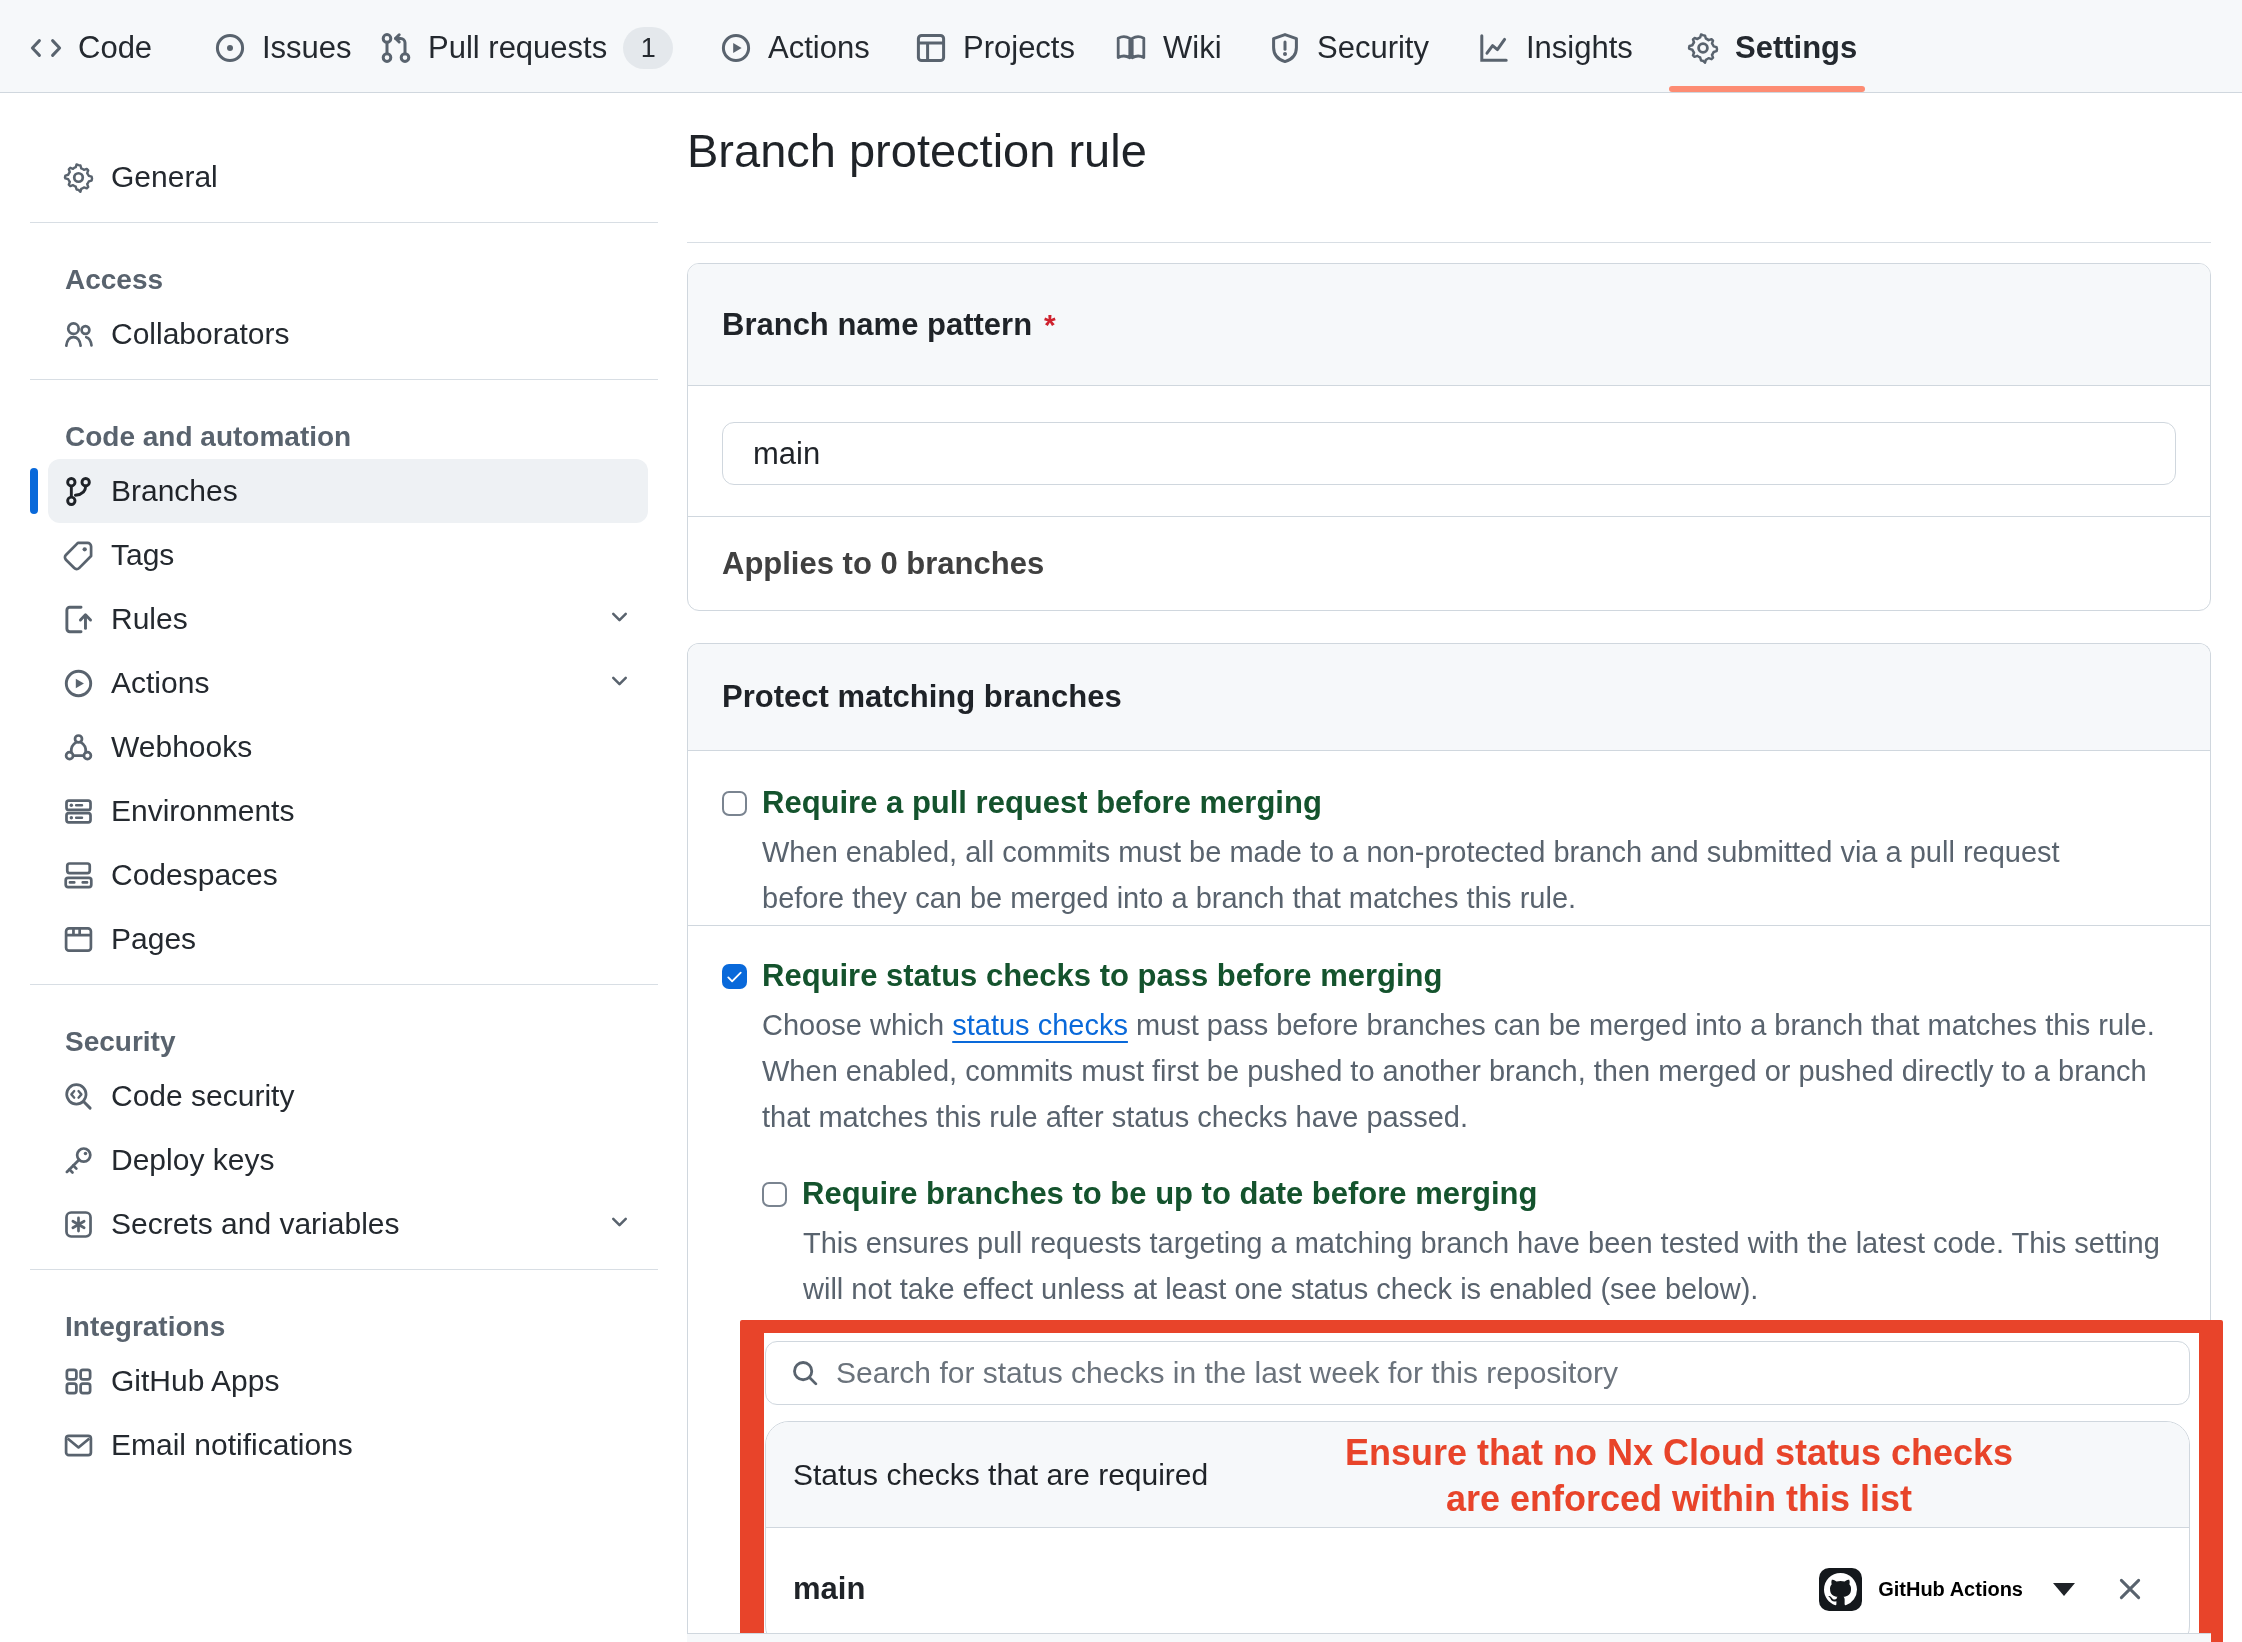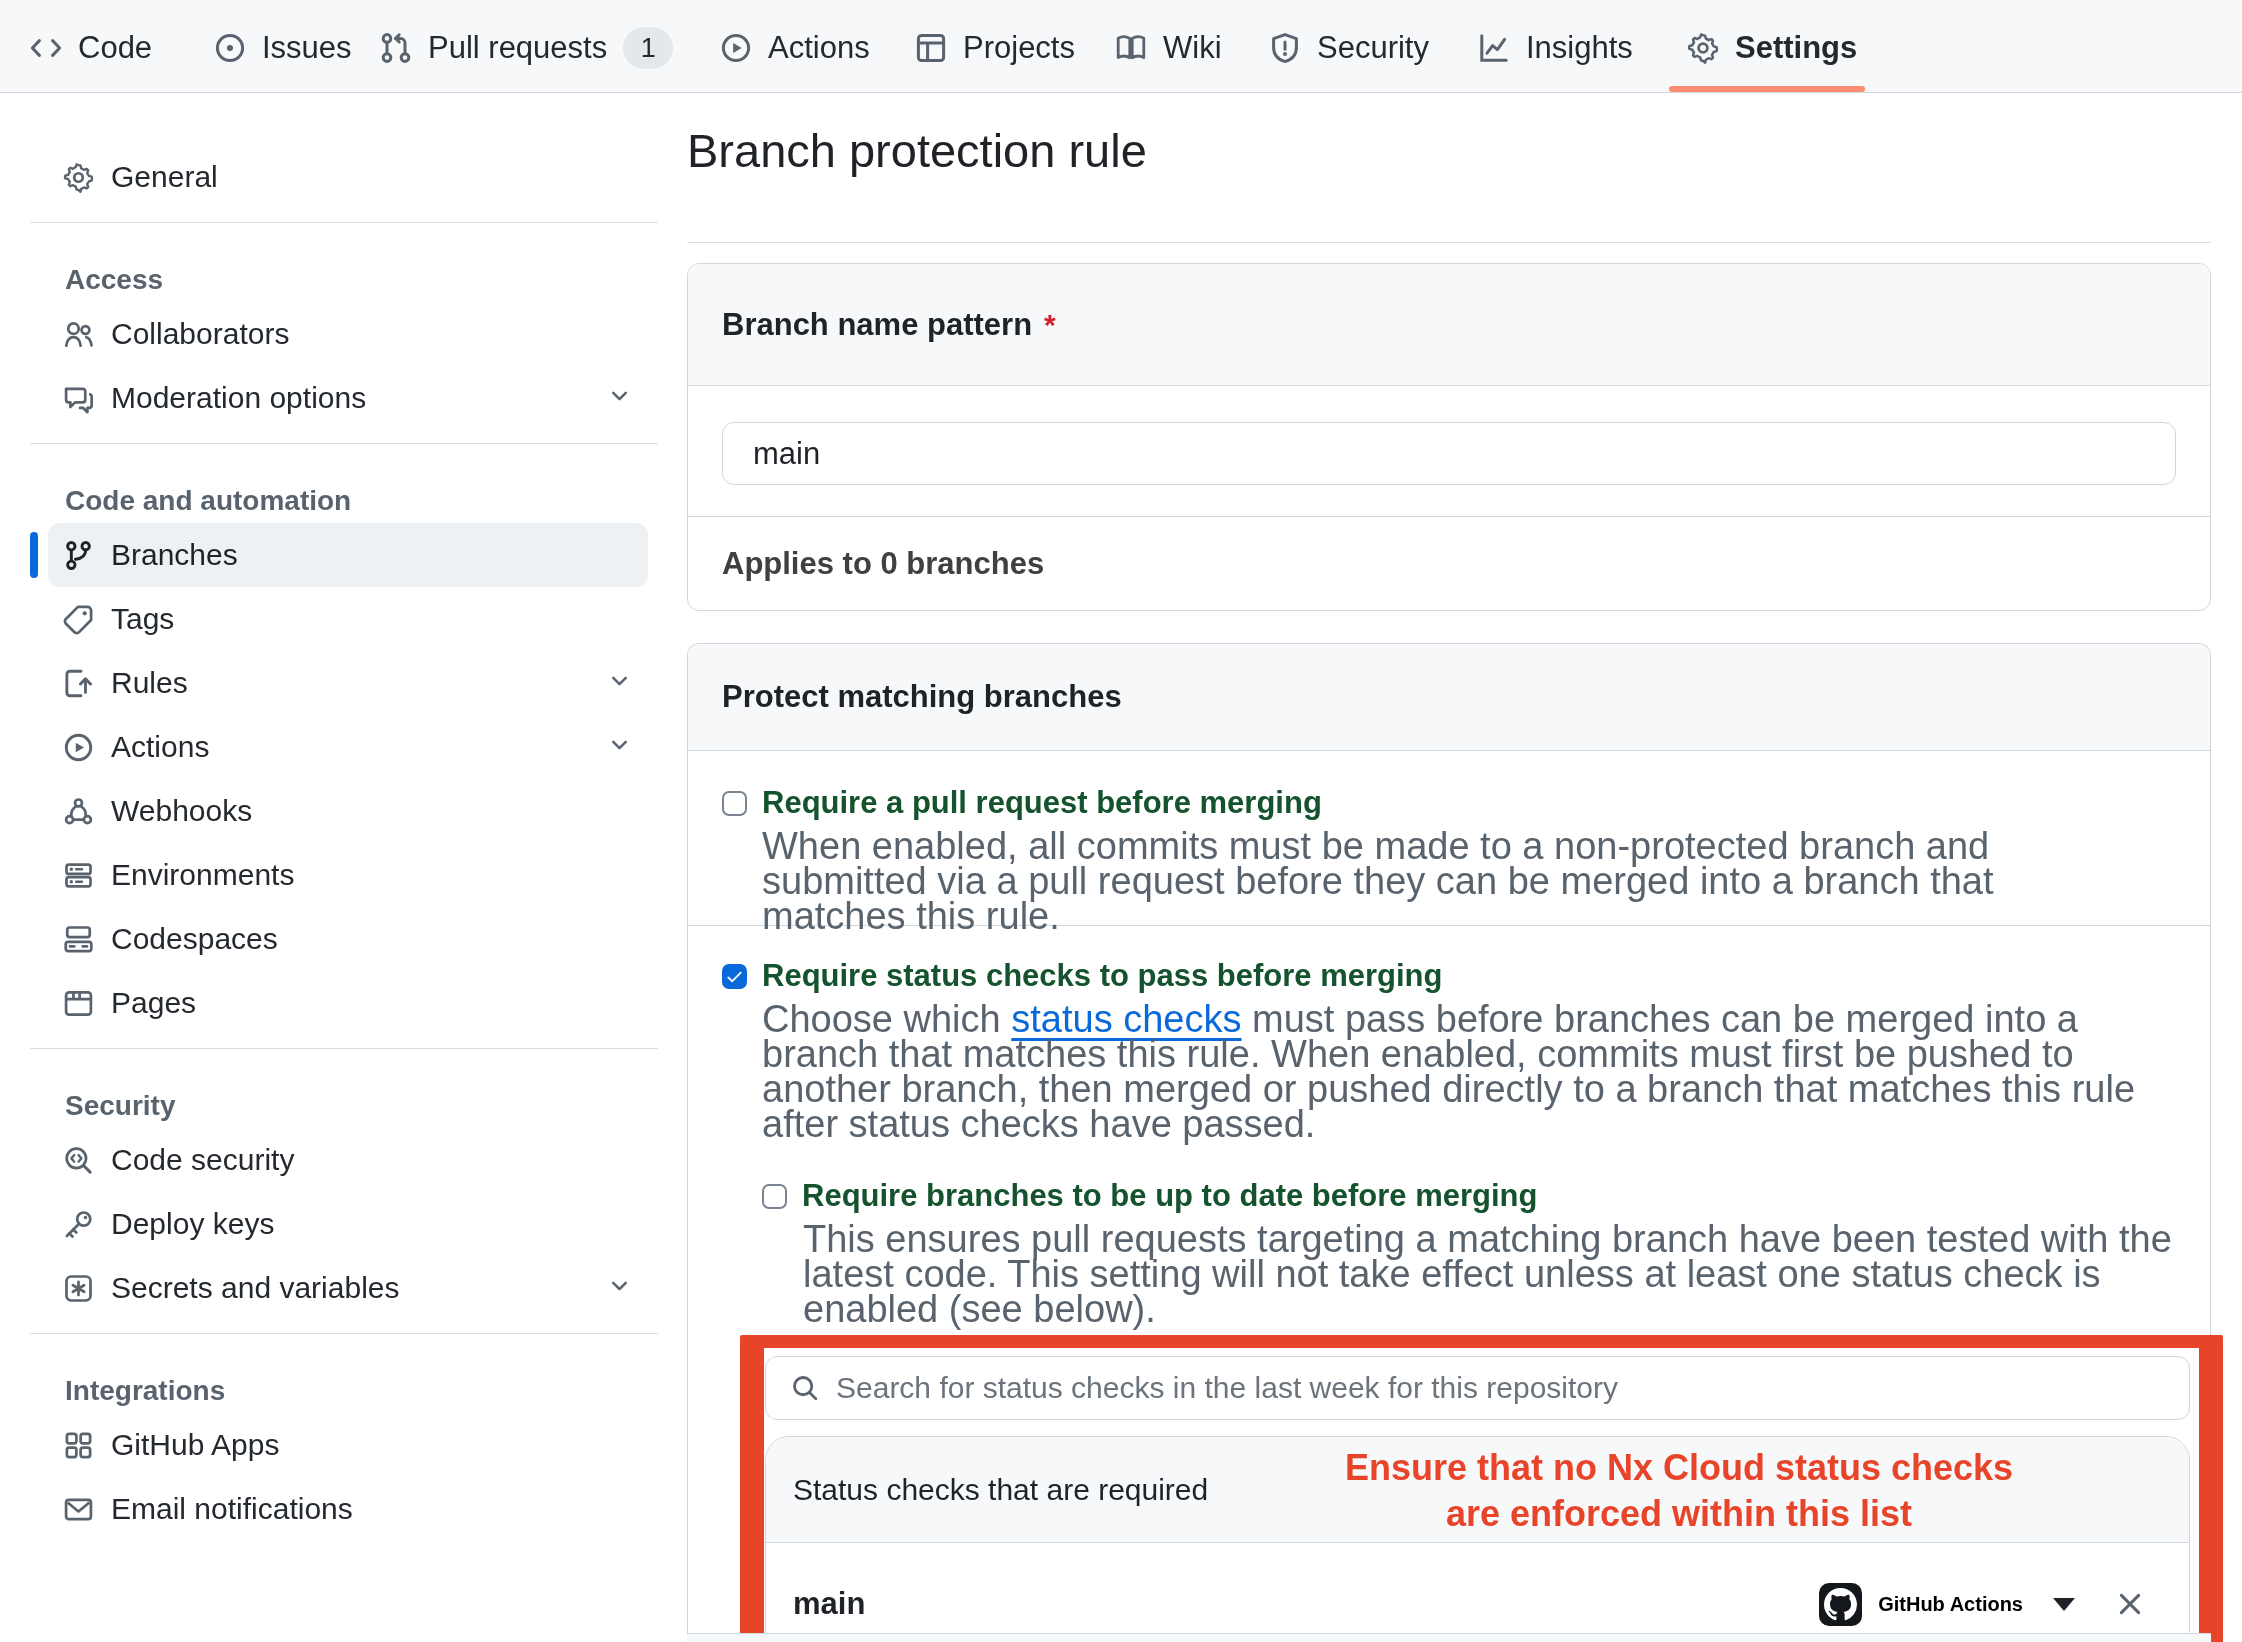--- a/index.html
+++ b/index.html
@@ -41,21 +41,21 @@
 
   .card2{top:643px;height:999px;border-radius:12px 12px 0 0;border-bottom:none;overflow:visible;}
   .card2 .card-header{height:107px;}
   .section1{box-sizing:border-box;height:175px;padding:32px 34px 0;border-bottom:1px solid #d0d7de;}
   .section2{padding:30px 34px 0;position:relative;}
   .check-row{display:flex;align-items:center;gap:15px;height:40px;}
   .checkbox{width:25px;height:25px;border:2px solid #7a8490;border-radius:7px;box-sizing:border-box;background:#fff;flex:none;cursor:pointer;}
   .checkbox.checked{border:none;background:#0969da;display:flex;align-items:center;justify-content:center;}
   .checkbox.checked svg{width:19px;height:19px;}
   .check-label{font-size:31px;font-weight:600;color:#14532d;}
-  .check-desc{color:#59636e;font-size:38px;line-height:35px;margin:6px 0 0 40px;}
+  .check-desc{color:#59636e;font-size:29px;line-height:46px;margin:6px 0 0 40px;}
   .desc1{max-width:1330px;}
   .desc2{max-width:1412px;}
   .desc3{max-width:1390px;margin-left:41px;}
   .inline-link{color:#0969da;text-decoration:underline;text-underline-offset:6px;cursor:pointer;}
   .subsection{margin:34px 0 0 40px;}
 
   .red-box{margin:8px 0 0 18px;width:1483px;height:360px;box-sizing:border-box;border:solid #e8442a;border-width:13px 24px;border-radius:2px;}
   .red-inner{padding:8px 0 0 1px;}
   .search-box{width:1425px;height:64px;box-sizing:border-box;border:1px solid #d0d7de;border-radius:12px;background:#fff;display:flex;align-items:center;gap:16px;padding-left:24px;font-size:30px;color:#6b737c;cursor:text;}
   .search-box svg{width:30px;height:30px;color:#59636e;flex:none;}
@@ -279,29 +279,20 @@
         </svg>
       <span>General</span>
     </div>
     <hr class="side-divider">
     <div class="side-header">Access</div>
     <div class="side-item">
       <svg viewBox="0 0 16 16">
           <use href="#i-people"></use>
         </svg>
       <span>Collaborators</span>
-    </div>
-    <div class="side-item">
-      <svg viewBox="0 0 16 16">
-          <use href="#i-comments"></use>
-        </svg>
-      <span>Moderation options</span>
-      <span class="chev"><svg viewBox="0 0 16 16">
-            <use href="#i-chevron"></use>
-          </svg></span>
     </div>
     <hr class="side-divider">
     <div class="side-header">Code and automation</div>
     <div class="side-item selected">
       <svg viewBox="0 0 16 16">
           <use href="#i-branch"></use>
         </svg>
       <span>Branches</span>
     </div>
     <div class="side-item">

